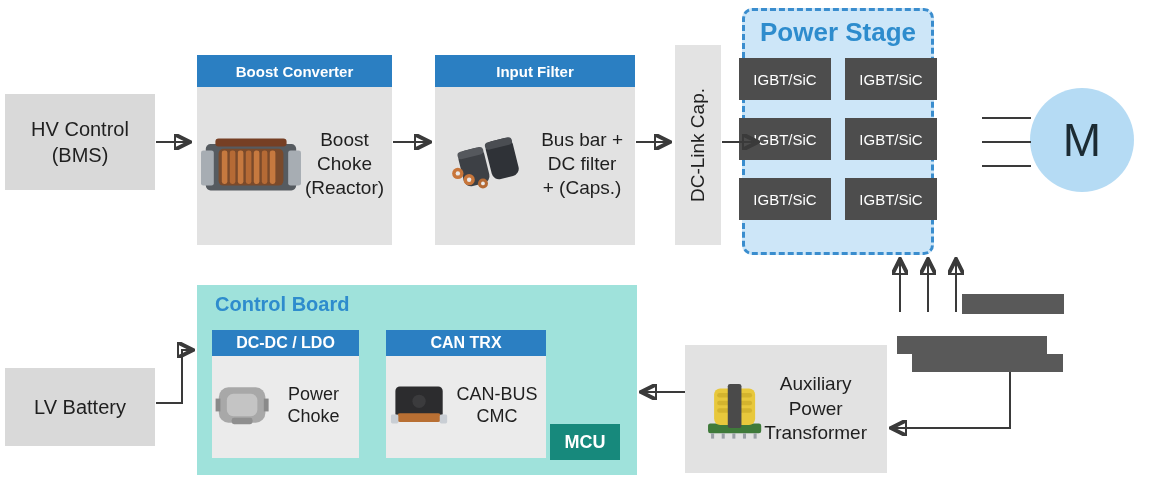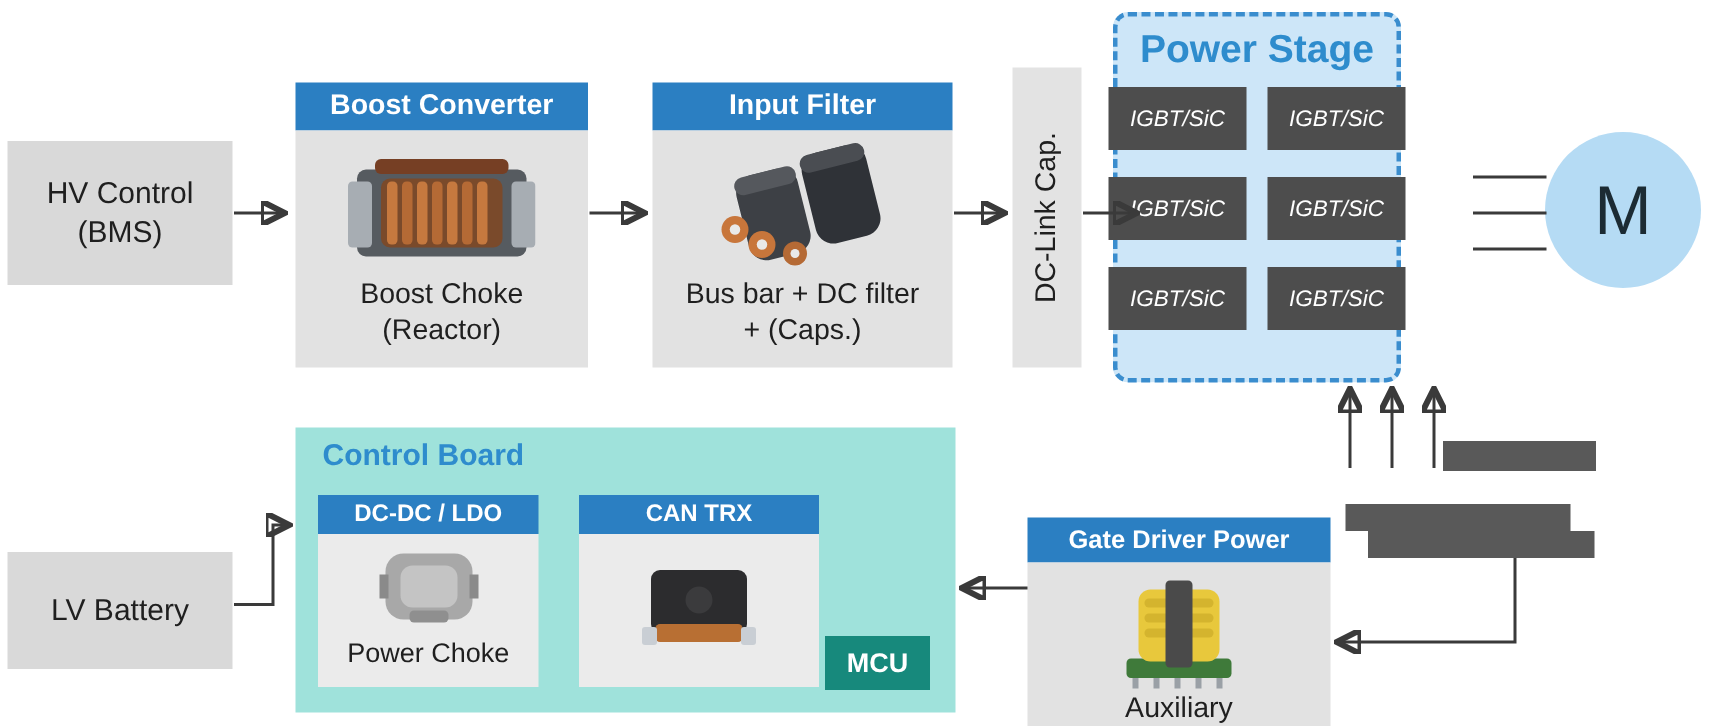--- a/index.html
+++ b/index.html
@@ -14,26 +14,26 @@
     position:absolute; background:var(--battery-gray,#d9d9d9);
     display:flex; align-items:center; justify-content:center;
     text-align:center; font-size:20px; line-height:1.3;
   }
   .hv { left:5px; top:94px; width:150px; height:96px; }
   .lv { left:5px; top:368px; width:150px; height:78px; }
 
   
   .block { position:absolute; display:flex; flex-direction:column; }
   .block-header {
-    background:var(--header-blue,#2b7fc2); color:#ffffff; font-size:19px; font-weight:600;
+    background:var(--header-blue,#2b7fc2); color:#ffffff; font-size:15px; font-weight:600;
     display:flex; align-items:center; justify-content:center; height:32px; flex:0 0 auto;
   }
   .block-body {
     flex:1; background:var(--panel-gray,#e2e2e2);
-    display:flex; flex-direction:column; align-items:center; justify-content:space-evenly;
+    display:flex; flex-direction:row; align-items:center; justify-content:space-evenly;
     padding:4px 4px 8px 4px;
   }
   .block-caption { font-size:19px; text-align:center; line-height:1.25; }
 
   .boost { left:197px; top:55px; width:195px; height:190px; }
   .filter { left:435px; top:55px; width:200px; height:190px; }
 
   
   .dclink {
     position:absolute; left:675px; top:45px; width:46px; height:200px;
@@ -54,21 +54,21 @@
   }
   .power-stage-title {
     color:var(--title-blue,#2e8ccd); font-size:26px; font-weight:600; margin-top:6px;
   }
   .igbt-grid {
     display:grid; grid-template-columns:92px 92px; grid-auto-rows:42px;
     column-gap:14px; row-gap:18px; margin-top:10px;
   }
   .igbt {
     background:var(--igbt-dark,#4d4d4d); color:#fff; font-size:15px; font-weight:500;
-    display:flex; align-items:center; justify-content:center;font-style:italic;
+    display:flex; align-items:center; justify-content:center;
   }
 
   
   .motor {
     position:absolute; left:1030px; top:88px; width:104px; height:104px;
     border-radius:50%; background:var(--motor-fill,#b5dbf4);
     display:flex; align-items:center; justify-content:center;
     font-size:46px; color:#1c2b33;
   }
 
@@ -182,21 +182,20 @@
     </div>
   </div>
 
   <div class="motor">M</div>
 
   <div class="gd-bar d1"></div>
   <div class="gd-bar d2"></div>
   <div class="gd-bar d3"></div>
 
   <div class="block gdp">
-    <div class="block-header">Gate Driver Power</div>
     <div class="block-body">
       <svg width="78" height="82" viewBox="0 0 78 82">
         <rect x="4" y="60" width="70" height="13" rx="3" fill="#3f7a3a"></rect>
         <rect x="8" y="73" width="4" height="7" fill="#9aa0a6"></rect>
         <rect x="22" y="73" width="4" height="7" fill="#9aa0a6"></rect>
         <rect x="36" y="73" width="4" height="7" fill="#9aa0a6"></rect>
         <rect x="50" y="73" width="4" height="7" fill="#9aa0a6"></rect>
         <rect x="64" y="73" width="4" height="7" fill="#9aa0a6"></rect>
         <rect x="12" y="14" width="54" height="48" rx="8" fill="#e8c83c"></rect>
         <rect x="16" y="20" width="46" height="6" rx="3" fill="#d4b42e"></rect>
@@ -230,20 +229,21 @@
     <div class="cb-block cantrx">
       <div class="block-header">CAN TRX</div>
       <div class="block-body">
         <svg width="84" height="58" viewBox="0 0 84 58">
           <rect x="10" y="4" width="64" height="42" rx="6" fill="#2c2c2e"></rect>
           <circle cx="42" cy="24" r="9" fill="#3b3b3d"></circle>
           <rect x="13" y="40" width="58" height="12" rx="3" fill="#b86f33"></rect>
           <rect x="4" y="42" width="10" height="12" rx="2" fill="#c9ced4"></rect>
           <rect x="70" y="42" width="10" height="12" rx="2" fill="#c9ced4"></rect>
         </svg>
+        <div class="block-caption">CAN-BUS CMC</div>
       </div>
     </div>
 
     <div class="mcu">MCU</div>
   </div>
 
   <div class="battery lv">LV Battery</div>
 
   <svg class="wires" viewBox="0 0 1156 484">
     <defs>

